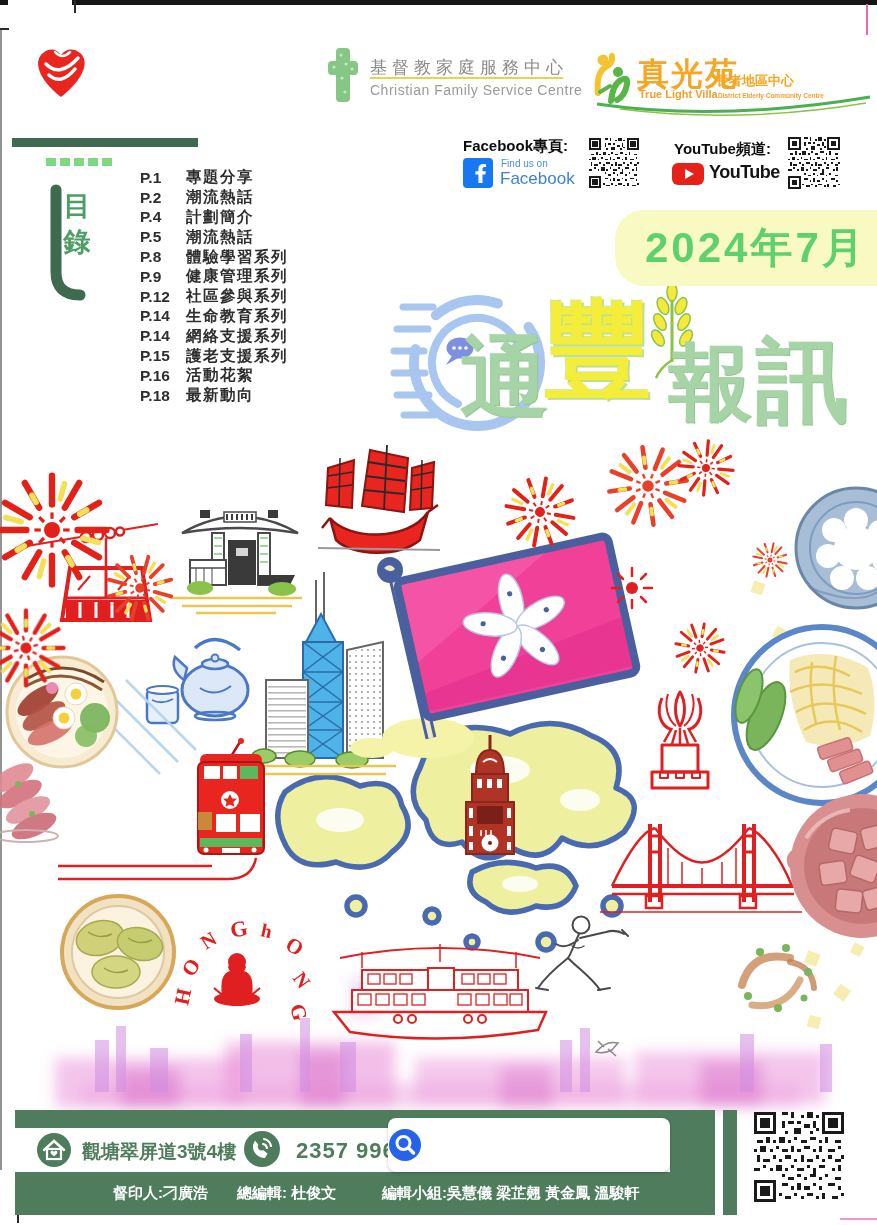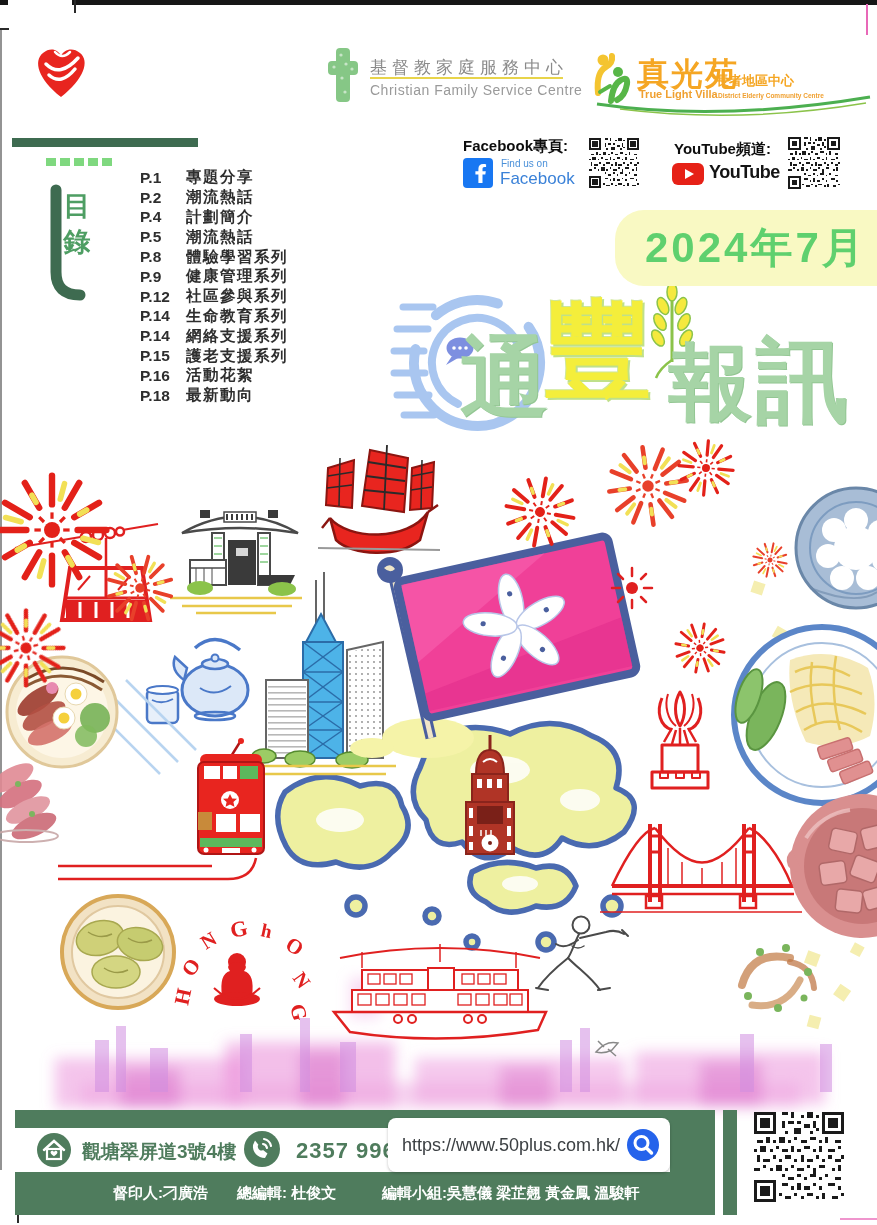--- a/index.html
+++ b/index.html
@@ -925,21 +925,20 @@
 
   <svg class="abs z3" style="left:243px;top:1130px;" width="38" height="38" viewBox="-19 -19 38 38">
     <circle r="18" fill="#4f7c5d"></circle>
     <path d="M-9,-4 c-1,7 5,13 12,13 l2.5,-4.5 -4.5,-3.5 c-1.2,1 -3,.8 -4.2,-.8 c-1.2,-1.6 -1.4,-3.4 -.4,-4.4 l-3.4,-4.3 Z" fill="#fff"></path>
     <path d="M2,-10 a9,9 0 0 1 7,7" stroke="#fff" stroke-width="2.2" fill="none" stroke-linecap="round"></path>
     <path d="M1,-5 a5,5 0 0 1 4,4" stroke="#fff" stroke-width="2.2" fill="none" stroke-linecap="round"></path>
   </svg>
   <div class="txt f-phone" style="left:296px;top:1138px;">2357 9963</div>
 
   <div class="abs f-url-box">
-    <span class="f-url">https://www.50plus.com.hk/</span>
     <svg style="margin-right:10px;" width="34" height="34" viewBox="-17 -17 34 34">
       <circle r="16" fill="#2563eb"></circle>
       <circle cx="-1.5" cy="-2" r="6.5" stroke="#fff" stroke-width="3" fill="none"></circle>
       <line x1="3.5" y1="3" x2="8.5" y2="8" stroke="#fff" stroke-width="3.5" stroke-linecap="round"></line>
     </svg>
   </div>
 
   <div class="txt f-credit" style="left:83px;top:1184px;">督印人:刁廣浩</div>
   <div class="txt f-credit" style="left:207px;top:1184px;">總編輯: 杜俊文</div>
   <div class="txt f-credit" style="left:352px;top:1184px;">編輯小組:吳慧儀 梁芷翹 黃金鳳 溫駿軒</div>

